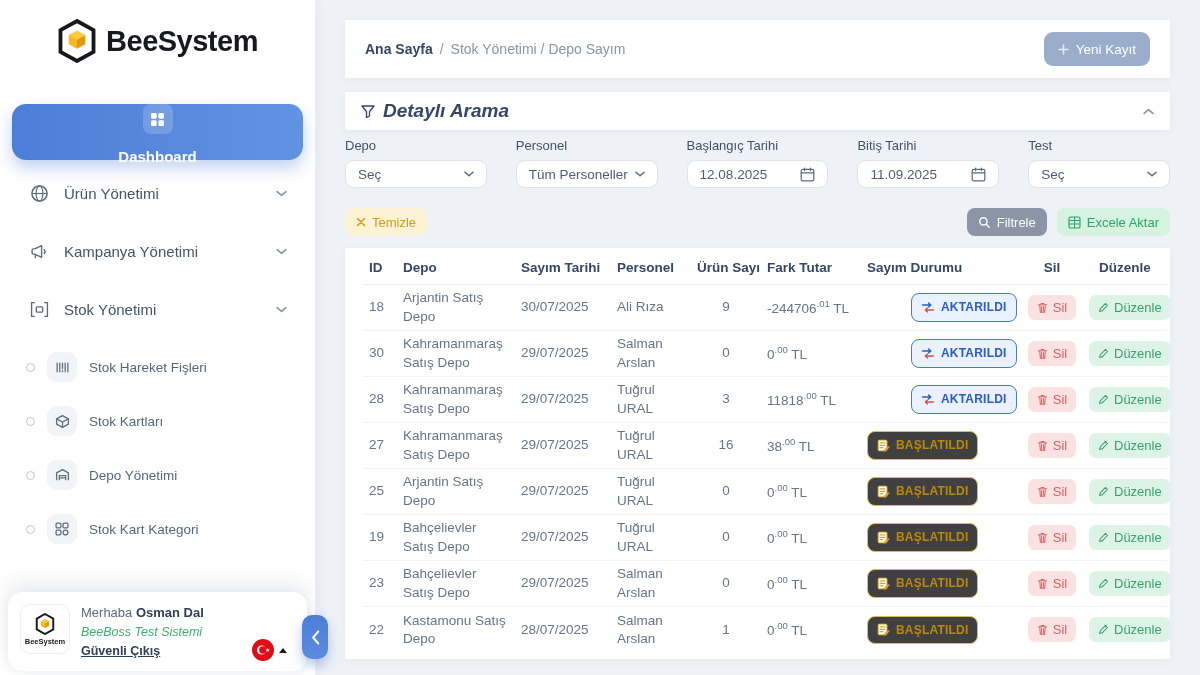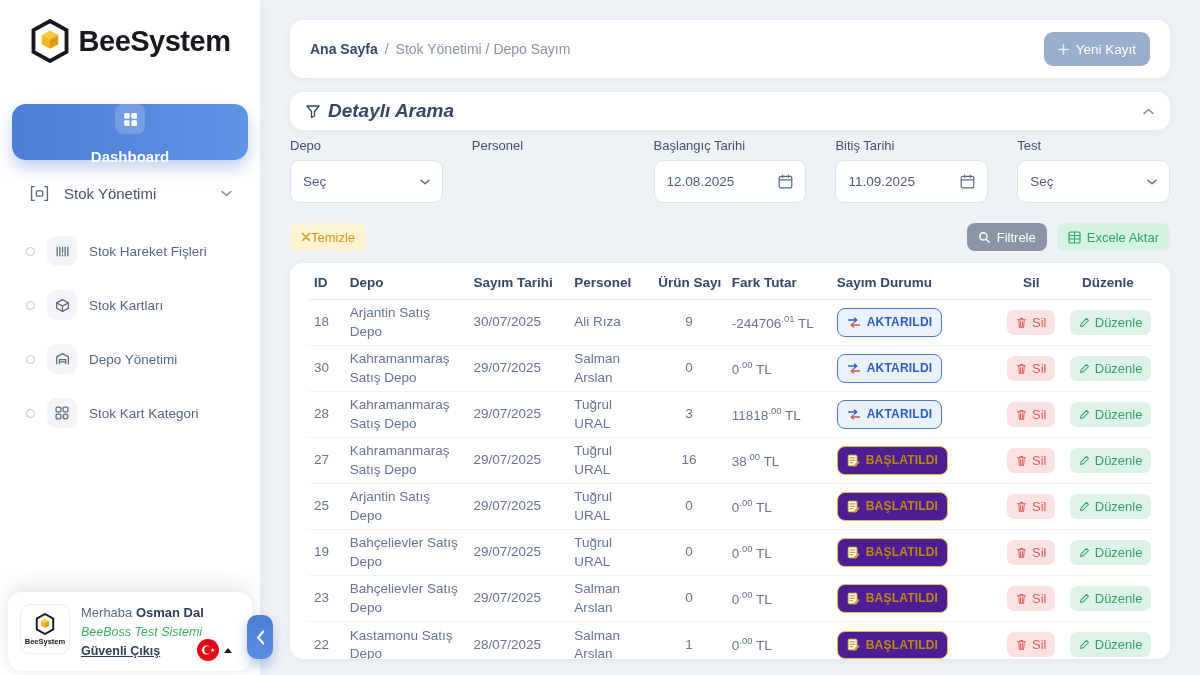--- a/index.html
+++ b/index.html
@@ -8,21 +8,21 @@
     font-family:"Liberation Sans", sans-serif;
     background:#eef1f6;
     display:flex;
     color:#44546a;
   }
   svg { display:block; }
   button { font-family:inherit; cursor:pointer; border:none; background:none;text-align:right; }
 
   
   .sidebar {
-    width:260px; flex:none; background:#ffffff; position:relative; z-index:5;
+    width:315px; flex:none; background:#ffffff; position:relative; z-index:5;
     box-shadow:0 0 18px rgba(40,60,90,.05);
   }
   .brand { display:flex; align-items:center; justify-content:center; gap:9px; padding-top:16px; height:66px; }
   .brand-text { font-size:29px; font-weight:800; color:#17191f; letter-spacing:-.5px; }
   .nav { margin-top:38px; padding:0 12px; }
   .nav-item {
     display:flex; align-items:center; gap:14px; height:58px; padding:0 16px;
     font-size:15px; font-weight:500; color:#44546a; border-radius:14px; cursor:pointer;
   }
   .nav-item.active {
@@ -61,46 +61,46 @@
   .caret-up { width:0; height:0; border-left:4px solid transparent; border-right:4px solid transparent; border-bottom:5px solid #1a1a1a; }
 
   .collapse-tab {
     position:absolute; right:-13px; bottom:16px; width:26px; height:44px; border-radius:10px;
     background:linear-gradient(180deg,#4d7ed7,#5b8ce0); display:grid; place-items:center;
     box-shadow:0 6px 12px rgba(77,126,215,.4);
   }
 
   
   .main { flex:1; padding:20px 30px 16px; display:flex; flex-direction:column; overflow:hidden; }
-  .card { background:#fff; border-radius:13px; box-shadow:0 2px 8px rgba(50,70,100,.05); }
+  .card { background:#fff; border-radius:2px; box-shadow:0 2px 8px rgba(50,70,100,.05); }
 
   .crumb-card { height:58px; flex:none; display:flex; align-items:center; justify-content:space-between; padding:0 20px; }
   .breadcrumb { font-size:14px; display:flex; gap:7px; align-items:center; }
   .crumb-home { color:#344767; font-weight:600; text-decoration:none; cursor:pointer; }
   .crumb-sep, .crumb-trail { color:#8a94a6; }
   .btn-new {
     height:34px; padding:0 14px; border-radius:9px; background:#9aadcb; color:#fff;
     font-size:13.5px; display:inline-flex; align-items:center; gap:7px;
   }
 
   .filter-head { height:38px; margin-top:14px; flex:none; display:flex; align-items:center; justify-content:space-between; padding:0 16px; cursor:pointer; }
   .fh-left { display:flex; align-items:center; gap:8px; font-size:19px; font-weight:600; color:#344767;font-style:italic; }
   .fh-chev { color:#8b97a8; }
 
   .filter-grid { margin-top:8px; flex:none; display:grid; grid-template-columns:repeat(5,1fr); gap:29px; }
   .f-label { display:block; font-size:13px; font-weight:500; color:#42526b; margin-bottom:7px; }
   .control {
-    height:43px; background:#fff; border:1px solid #dde3ec; border-radius:9px;
+    height:28px; background:#fff; border:1px solid #dde3ec; border-radius:9px;
     display:flex; align-items:center; justify-content:space-between; padding:0 12px; cursor:pointer;
   }
   .c-value { font-size:13.5px; color:#4f5d73; white-space:nowrap; overflow:hidden; }
   .c-icon { color:#5a6a7d; flex:none; margin-left:6px; }
 
   .actions-row { margin-top:20px; flex:none; display:flex; align-items:center; gap:10px; }
-  .btn-clear { height:28px; padding:0 11px; border-radius:8px; background:#fcf3d4; color:#cf9c12; font-size:13px; display:inline-flex; align-items:center; }
+  .btn-clear { height:28px; padding:0 11px; border-radius:8px; background:#fcf3d4; color:#cf9c12; font-size:13px; display:inline-flex; align-items:center; gap:6px; }
   .spacer { flex:1; }
   .btn-filter { height:28px; padding:0 11px; border-radius:8px; background:#8c95a5; color:#fff; font-size:13px; display:inline-flex; align-items:center; gap:6px; }
   .btn-excel { height:28px; padding:0 11px; border-radius:8px; background:#d6f2e0; color:#2da46a; font-size:13px; display:inline-flex; align-items:center; gap:6px; }
 
   .table-card { margin-top:12px; flex:1; overflow:hidden; padding:2px 18px 10px; }
   table { width:100%; border-collapse:collapse; table-layout:fixed; }
   thead th {
     text-align:left; font-size:13.5px; font-weight:700; color:#344767;
     padding:10px 6px 9px; border-bottom:1px solid #e9edf3; white-space:nowrap;margin-left:31px;
   }
@@ -110,22 +110,22 @@
     border-bottom:1px solid #f1f3f7; vertical-align:middle;
   }
   tbody tr:last-child td { border-bottom:none; }
   th.c-count, td.c-count, th.c-sil, td.c-sil, th.c-edit, td.c-edit { text-align:center; }
   td.c-fark sup { font-size:9.5px; vertical-align:super; }
 
   .badge {
     display:inline-flex; align-items:center; gap:6px; padding:5px 9px; border-radius:8px;
     font-size:12px; font-weight:700; letter-spacing:.2px; white-space:nowrap;
   }
-  .badge-blue { background:#e9f2fe; border:1.5px solid #4878d0; color:#2c5cc5; }
-  .badge-yellow { background:#4c1d95; border:1.5px solid #e0bd4e; color:#b9890d;text-align:right; }
+  .badge-blue { background:#e9f2fe; border:1.5px solid #4878d0; color:#2c5cc5;margin-left:44px; }
+  .badge-yellow { background:#404040; border:1.5px solid #e0bd4e; color:#b9890d;text-align:right; }
 
   .btn-sil { background:#fbe2e2; color:#e25c5c; border-radius:7px; padding:5px 9px; font-size:13px; display:inline-flex; align-items:center; gap:5px; }
   .btn-duzenle { background:#ddf3e8; color:#38a169; border-radius:7px; padding:5px 9px; font-size:13px; display:inline-flex; align-items:center; gap:5px; }
 </style>
 </head>
 <body>
 
 <aside class="sidebar">
 
   <div class="brand">
@@ -144,21 +144,51 @@
         <svg viewBox="0 0 14 14" width="15" height="15">
           <rect x="1" y="1" width="5.2" height="5.2" rx="1.2" fill="#fff"></rect>
           <rect x="7.8" y="1" width="5.2" height="5.2" rx="1.2" fill="#fff"></rect>
           <rect x="1" y="7.8" width="5.2" height="5.2" rx="1.2" fill="#fff"></rect>
           <rect x="7.8" y="7.8" width="5.2" height="5.2" rx="1.2" fill="#fff"></rect>
         </svg>
       </span>
       <span class="nav-label">Dashboard</span>
     </div>
 
-
+    <div class="nav-item">
+      <span class="nav-icon">
+        <svg viewBox="0 0 18 18" width="19" height="19">
+          <circle cx="9" cy="9" r="7.2" fill="none" stroke="#5b6b7d" stroke-width="1.4"></circle>
+          <ellipse cx="9" cy="9" rx="3.2" ry="7.2" fill="none" stroke="#5b6b7d" stroke-width="1.1"></ellipse>
+          <path d="M2 9h14" stroke="#5b6b7d" stroke-width="1.1"></path>
+        </svg>
+      </span>
+      <span class="nav-label">Ürün Yönetimi</span>
+      <span class="chev">
+        <svg viewBox="0 0 10 6" width="11" height="7">
+            <path d="M1 1.2l4 3.6 4-3.6" fill="none" stroke="currentColor" stroke-width="1.5" stroke-linecap="round" stroke-linejoin="round"></path>
+          </svg>
+      </span>
+    </div>
+
+    <div class="nav-item">
+      <span class="nav-icon">
+        <svg viewBox="0 0 18 16" width="19" height="17">
+          <path d="M2 6.5v3a1 1 0 0 0 1 1h1.5l6.5 3V2.5l-6.5 3H3a1 1 0 0 0-1 1z" fill="none" stroke="#5b6b7d" stroke-width="1.3" stroke-linejoin="round"></path>
+          <path d="M13.5 6a3.4 3.4 0 0 1 0 4" fill="none" stroke="#5b6b7d" stroke-width="1.3" stroke-linecap="round"></path>
+          <path d="M5 11v3" stroke="#5b6b7d" stroke-width="1.3" stroke-linecap="round"></path>
+        </svg>
+      </span>
+      <span class="nav-label">Kampanya Yönetimi</span>
+      <span class="chev">
+        <svg viewBox="0 0 10 6" width="11" height="7">
+            <path d="M1 1.2l4 3.6 4-3.6" fill="none" stroke="currentColor" stroke-width="1.5" stroke-linecap="round" stroke-linejoin="round"></path>
+          </svg>
+      </span>
+    </div>
 
     <div class="nav-item">
       <span class="nav-icon">
         <svg viewBox="0 0 18 16" width="19" height="17">
           <path d="M4 1.5H1.5v13H4M14 1.5h2.5v13H14" fill="none" stroke="#5b6b7d" stroke-width="1.3" stroke-linecap="round"></path>
           <rect x="6" y="5.5" width="6" height="5" rx="0.8" fill="none" stroke="#5b6b7d" stroke-width="1.3"></rect>
         </svg>
       </span>
       <span class="nav-label">Stok Yönetimi</span>
       <span class="chev">
@@ -286,20 +316,28 @@
         <span class="c-value">Seç</span>
         <span class="c-icon">
           <svg viewBox="0 0 10 6" width="10" height="6">
               <path d="M1 1.2l4 3.6 4-3.6" fill="none" stroke="currentColor" stroke-width="1.5" stroke-linecap="round" stroke-linejoin="round"></path>
             </svg>
         </span>
       </div>
     </div>
     <div class="field">
       <label class="f-label">Personel</label>
+      <div class="control">
+        <span class="c-value">Tüm Personeller</span>
+        <span class="c-icon">
+          <svg viewBox="0 0 10 6" width="10" height="6">
+              <path d="M1 1.2l4 3.6 4-3.6" fill="none" stroke="currentColor" stroke-width="1.5" stroke-linecap="round" stroke-linejoin="round"></path>
+            </svg>
+        </span>
+      </div>
     </div>
     <div class="field">
       <label class="f-label">Başlangıç Tarihi</label>
       <div class="control">
         <span class="c-value">12.08.2025</span>
         <span class="c-icon">
           <svg viewBox="0 0 15 15" width="15" height="15">
             <rect x="1.2" y="2.4" width="12.6" height="11.4" rx="1.6" fill="none" stroke="#5a6a7d" stroke-width="1.2"></rect>
             <path d="M1.2 5.8h12.6M4.6 1.2v2.4M10.4 1.2v2.4" stroke="#5a6a7d" stroke-width="1.2" stroke-linecap="round"></path>
           </svg>

